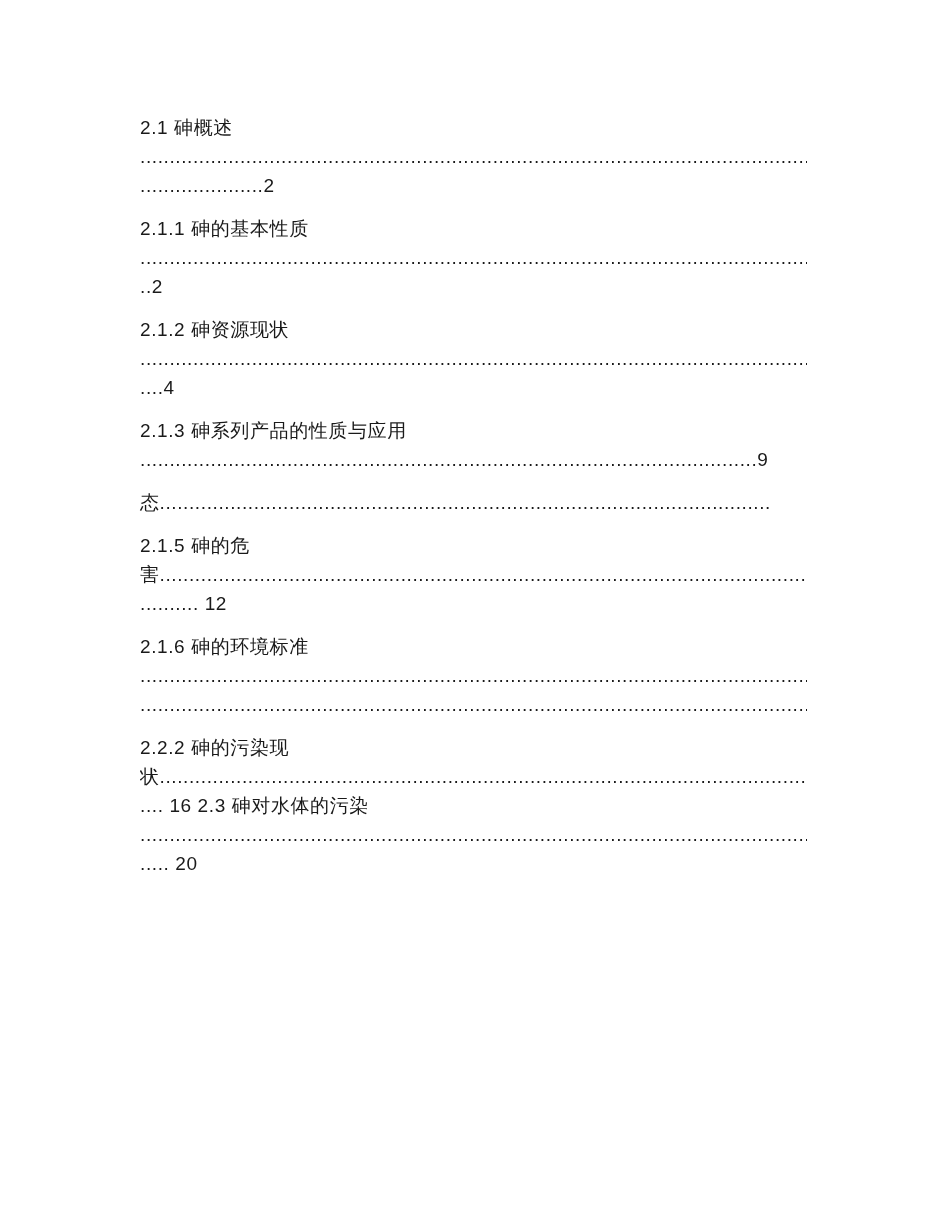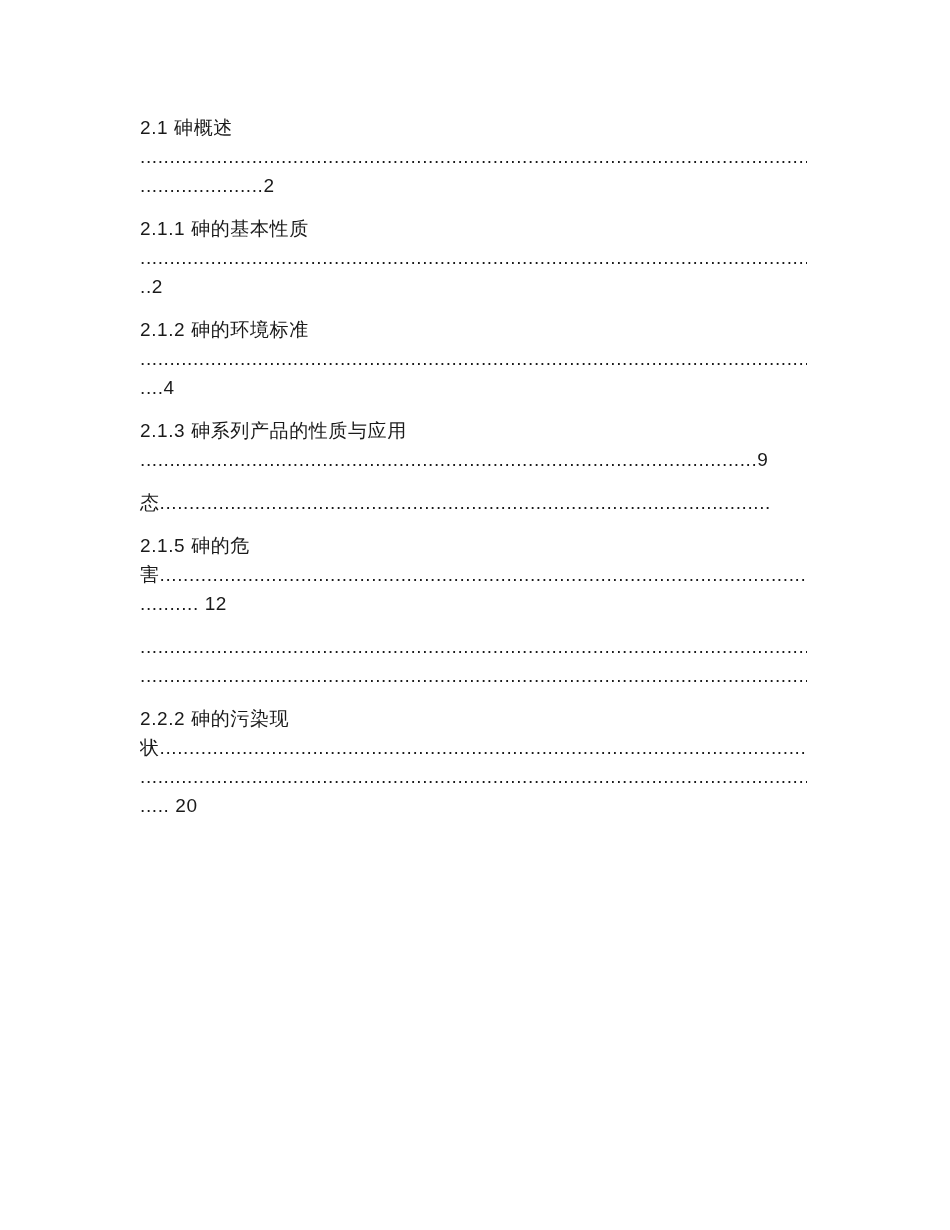--- a/index.html
+++ b/index.html
@@ -52,40 +52,42 @@
         <div class="line">2.1 砷概述</div>
         <div class="line clip">................................................................................................................................................................</div>
         <div class="line">.....................2</div>
       </div>
       <div class="entry">
         <div class="line">2.1.1 砷的基本性质</div>
         <div class="line clip">................................................................................................................................................................</div>
         <div class="line">..2</div>
       </div>
       <div class="entry">
-        <div class="line">2.1.2 砷的环境标准</div>
+        <div class="line">2.1.2 砷资源现状</div>
         <div class="line clip">................................................................................................................................................................</div>
         <div class="line">....4</div>
       </div>
       <div class="entry">
         <div class="line">2.1.3 砷系列产品的性质与应用</div>
         <div class="line">.........................................................................................................9</div>
       </div>
       <div class="entry">
         <div class="line">态........................................................................................................</div>
       </div>
       <div class="entry">
         <div class="line">2.1.5 砷的危</div>
         <div class="line clip">害................................................................................................................................................................</div>
         <div class="line">.......... 12</div>
       </div>
       <div class="entry">
+        <div class="line">2.1.6 砷的环境标准</div>
         <div class="line clip">................................................................................................................................................................</div>
         <div class="line clip">................................................................................................................................................................</div>
       </div>
       <div class="entry">
         <div class="line">2.2.2 砷的污染现</div>
         <div class="line clip">状................................................................................................................................................................</div>
+        <div class="line">.... 16 2.3 砷对水体的污染</div>
         <div class="line clip">................................................................................................................................................................</div>
         <div class="line">..... 20</div>
       </div>
     </div>
 </div>
 
 </body></html>

